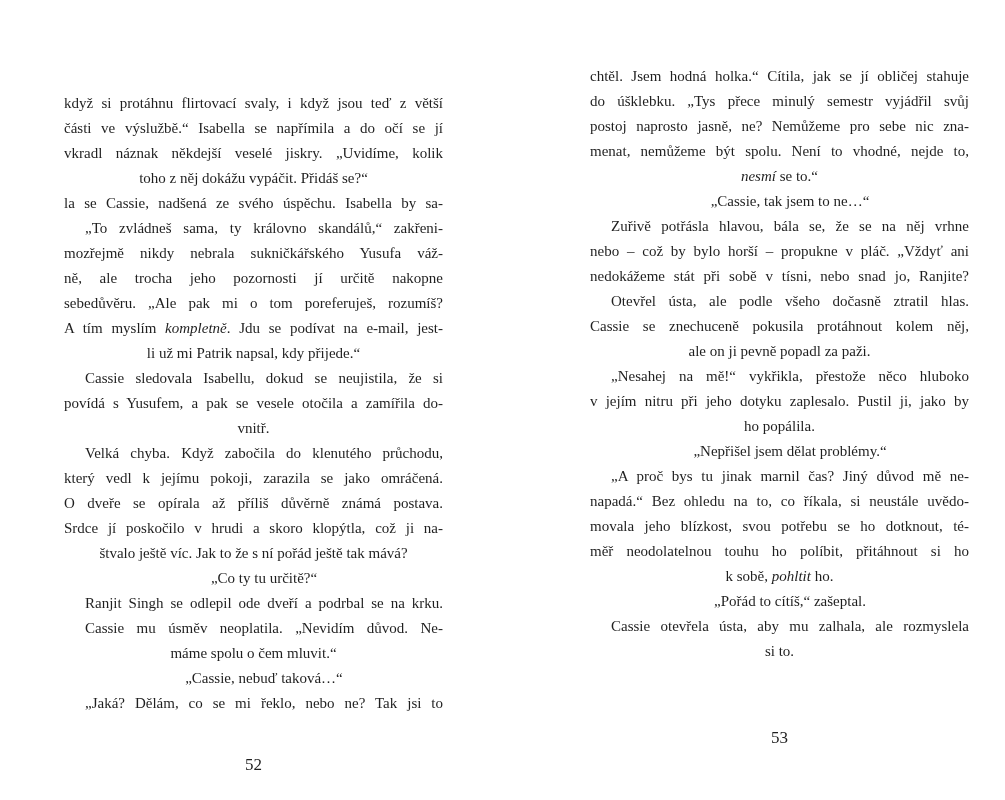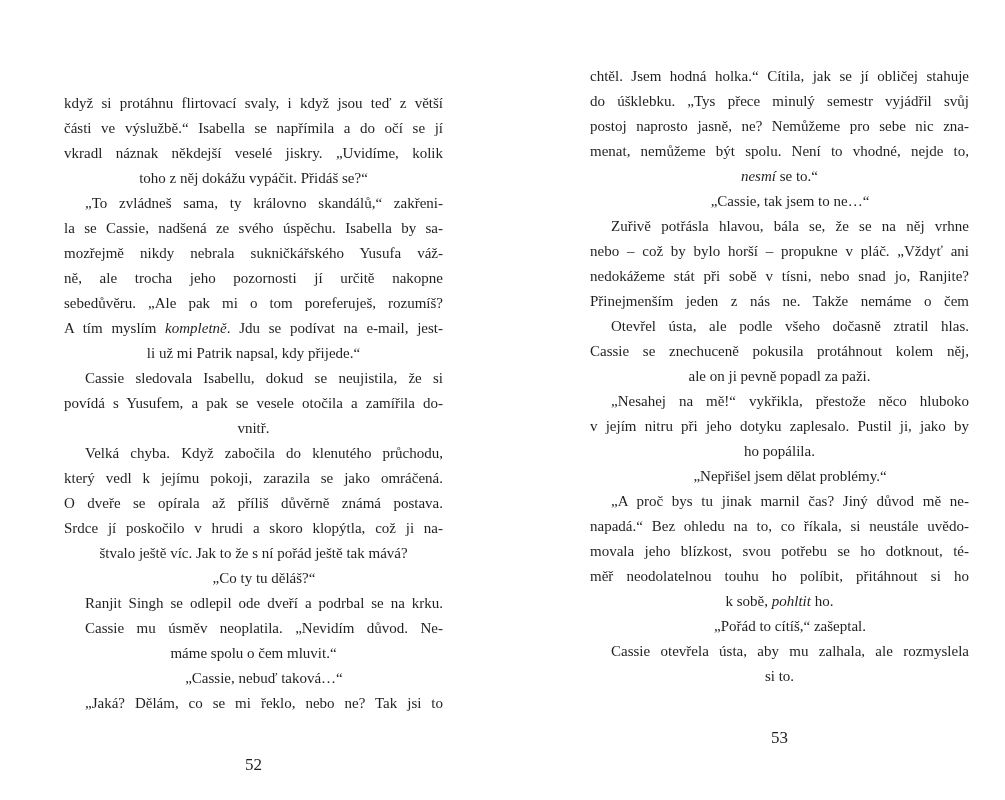--- a/index.html
+++ b/index.html
@@ -48,57 +48,56 @@
 <body>
 
 <div class="spread">
 
   <div class="page left">
     <div class="page-text">
         <div class="line just"><span>když si protáhnu flirtovací svaly, i když jsou teď z větší</span></div>
         <div class="line just"><span>části ve výslužbě.“ Isabella se napřímila a do očí se jí</span></div>
         <div class="line just"><span>vkradl náznak někdejší veselé jiskry. „Uvidíme, kolik</span></div>
         <div class="line"><span>toho z něj dokážu vypáčit. Přidáš se?“</span></div>
+        <div class="line just"><span>la se Cassie, nadšená ze svého úspěchu. Isabella by sa-</span></div>
         <div class="line just indent"><span>„To zvládneš sama, ty královno skandálů,“ zakřeni-</span></div>
-        <div class="line just"><span>la se Cassie, nadšená ze svého úspěchu. Isabella by sa-</span></div>
         <div class="line just"><span>mozřejmě nikdy nebrala sukničkářského Yusufa váž-</span></div>
         <div class="line just"><span>ně, ale trocha jeho pozornosti jí určitě nakopne</span></div>
         <div class="line just"><span>sebedůvěru. „Ale pak mi o tom poreferuješ, rozumíš?</span></div>
         <div class="line just"><span>A tím myslím </span><i>kompletně</i><span>. Jdu se podívat na e-mail, jest-</span></div>
         <div class="line"><span>li už mi Patrik napsal, kdy přijede.“</span></div>
         <div class="line just indent"><span>Cassie sledovala Isabellu, dokud se neujistila, že si</span></div>
         <div class="line just"><span>povídá s Yusufem, a pak se vesele otočila a zamířila do-</span></div>
         <div class="line"><span>vnitř.</span></div>
         <div class="line just indent"><span>Velká chyba. Když zabočila do klenutého průchodu,</span></div>
         <div class="line just"><span>který vedl k jejímu pokoji, zarazila se jako omráčená.</span></div>
         <div class="line just"><span>O dveře se opírala až příliš důvěrně známá postava.</span></div>
         <div class="line just"><span>Srdce jí poskočilo v hrudi a skoro klopýtla, což ji na-</span></div>
         <div class="line"><span>štvalo ještě víc. Jak to že s ní pořád ještě tak mává?</span></div>
-        <div class="line indent"><span>„Co ty tu děláš?“</span></div>
+        <div class="line indent"><span>„Co ty tu určitě?“</span></div>
         <div class="line just indent"><span>Ranjit Singh se odlepil ode dveří a podrbal se na krku.</span></div>
         <div class="line just indent"><span>Cassie mu úsměv neoplatila. „Nevidím důvod. Ne-</span></div>
         <div class="line"><span>máme spolu o čem mluvit.“</span></div>
         <div class="line indent"><span>„Cassie, nebuď taková…“</span></div>
         <div class="line just indent"><span>„Jaká? Dělám, co se mi řeklo, nebo ne? Tak jsi to</span></div>
       </div>
     <div class="page-number">52</div>
   </div>
 
   <div class="page right">
     <div class="page-text">
         <div class="line just"><span>chtěl. Jsem hodná holka.“ Cítila, jak se jí obličej stahuje</span></div>
         <div class="line just"><span>do úšklebku. „Tys přece minulý semestr vyjádřil svůj</span></div>
         <div class="line just"><span>postoj naprosto jasně, ne? Nemůžeme pro sebe nic zna-</span></div>
         <div class="line just"><span>menat, nemůžeme být spolu. Není to vhodné, nejde to,</span></div>
         <div class="line"><i>nesmí</i><span> se to.“</span></div>
         <div class="line indent"><span>„Cassie, tak jsem to ne…“</span></div>
         <div class="line just indent"><span>Zuřivě potřásla hlavou, bála se, že se na něj vrhne</span></div>
         <div class="line just"><span>nebo – což by bylo horší – propukne v pláč. „Vždyť ani</span></div>
         <div class="line just"><span>nedokážeme stát při sobě v tísni, nebo snad jo, Ranjite?</span></div>
-        <div class="line just"><span>Přinejmenším jeden z nás ne. Takže nemáme o čem</span></div>
         <div class="line just indent"><span>Otevřel ústa, ale podle všeho dočasně ztratil hlas.</span></div>
         <div class="line just"><span>Cassie se znechuceně pokusila protáhnout kolem něj,</span></div>
         <div class="line"><span>ale on ji pevně popadl za paži.</span></div>
         <div class="line just indent"><span>„Nesahej na mě!“ vykřikla, přestože něco hluboko</span></div>
         <div class="line just"><span>v jejím nitru při jeho dotyku zaplesalo. Pustil ji, jako by</span></div>
         <div class="line"><span>ho popálila.</span></div>
         <div class="line indent"><span>„Nepřišel jsem dělat problémy.“</span></div>
         <div class="line just indent"><span>„A proč bys tu jinak marnil čas? Jiný důvod mě ne-</span></div>
         <div class="line just"><span>napadá.“ Bez ohledu na to, co říkala, si neustále uvědo-</span></div>
         <div class="line just"><span>movala jeho blízkost, svou potřebu se ho dotknout, té-</span></div>

